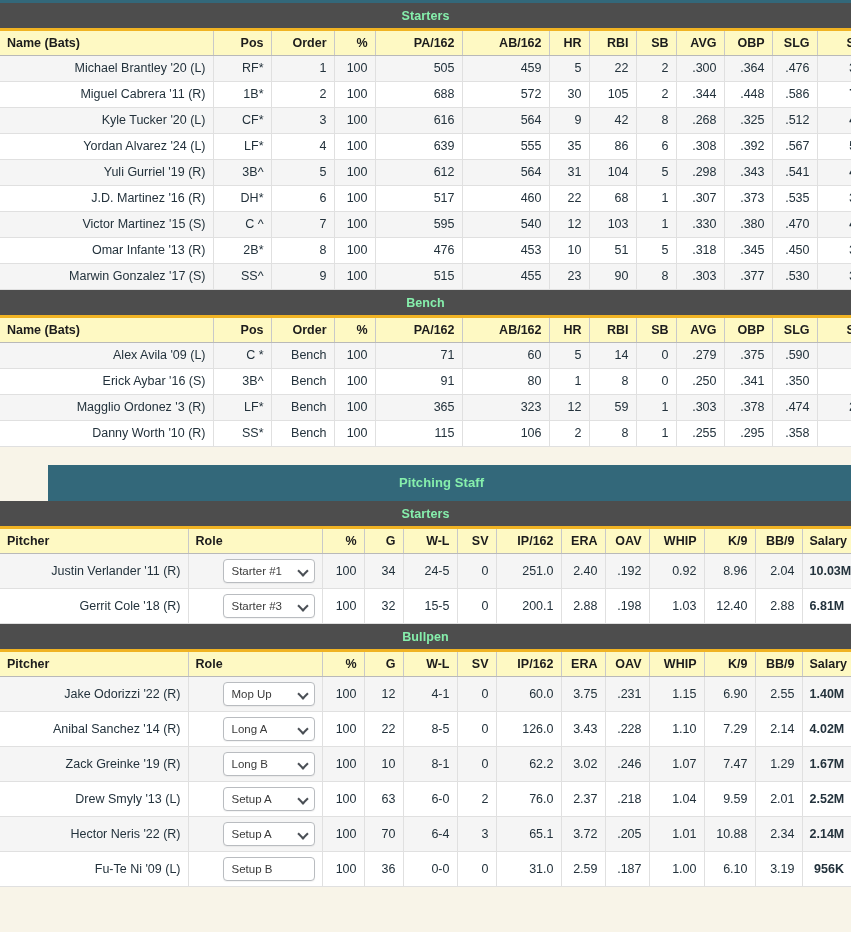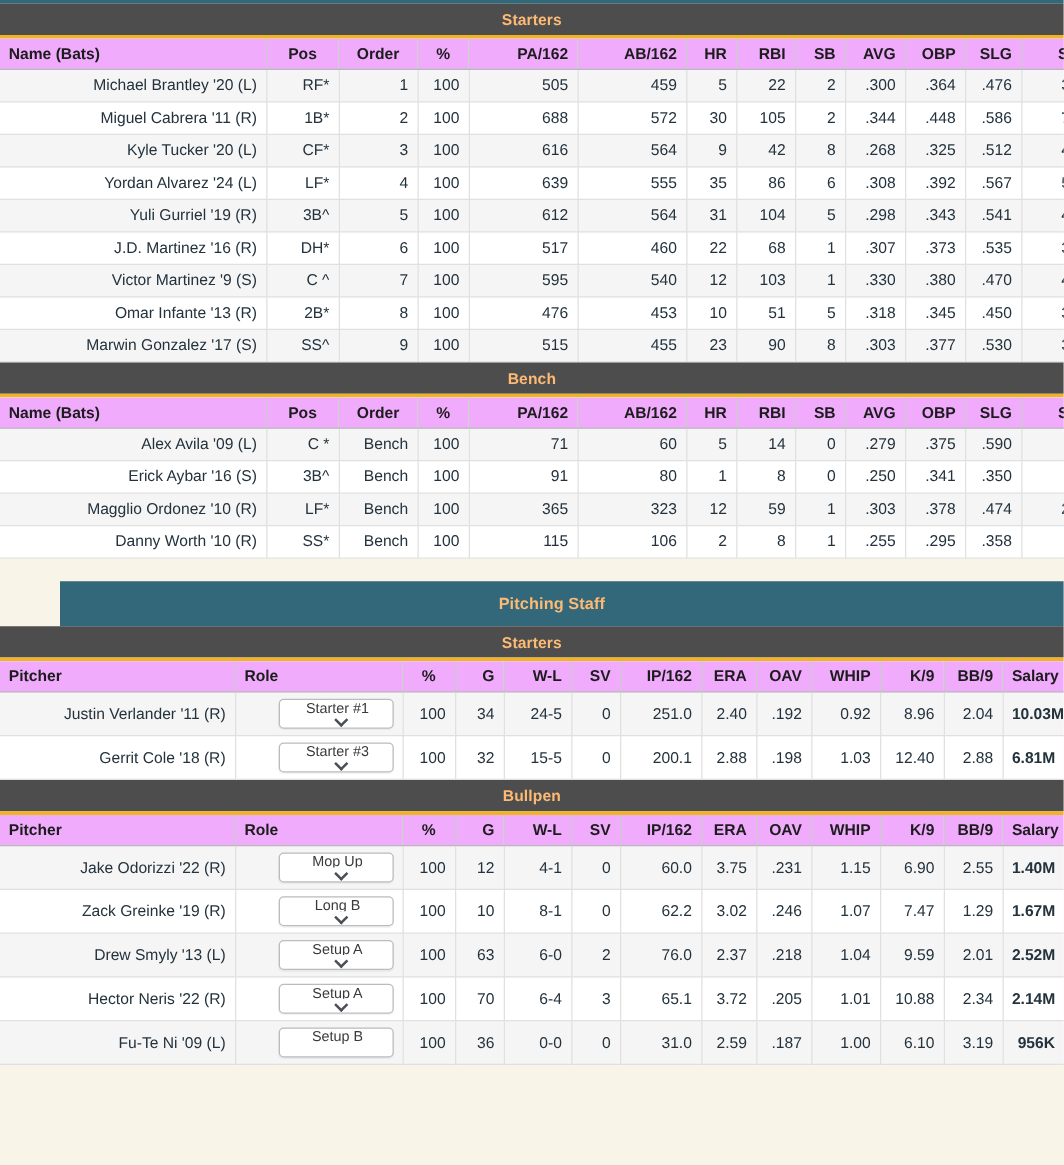--- a/index.html
+++ b/index.html
@@ -12,21 +12,21 @@
     color:#222;
     -webkit-font-smoothing:antialiased;
   }
   .page{width:851px;overflow:hidden;}
 
   .topstrip{height:3px;background:#33687a;}
 
   
   .banner{
     background:#4d4d4d;
-    color:#fdba74;
+    color:#86efac;
     font-weight:bold;
     font-size:12.5px;
     text-align:center;
     padding:6px 0 5px 0;
     letter-spacing:.1px;
     line-height:14px;
   }
   .banner.teal{
     background:#33687a;
     padding:11px 16px 11px 0;
@@ -36,34 +36,34 @@
   .goldrule{height:3px;background:#f0b323;}
 
   
   table.roster{
     width:851px;
     border-collapse:collapse;
     table-layout:fixed;
     background:#ffffff;
   }
   table.roster th{
-    background:#f0abfc;
+    background:#fef9c3;
     color:#1c1c1c;
     font-weight:bold;
     font-size:12.5px;
     padding:5px 7px 5px 7px;
     border-right:1px solid #c9c9c9;
     border-bottom:1px solid #b9b9b9;
     text-align:right;
     white-space:nowrap;
     line-height:14px;
   }
   table.roster th:last-child{border-right:none;}
   table.roster th.lft{text-align:left;}
-  table.roster th.ctr{text-align:center;}
+  table.roster th.ctr{text-align:right;}
 
   table.roster td{
     padding:5px 7px 5px 7px;
     border-right:1px solid #e0e0e0;
     border-bottom:1px solid #e0e0e0;
     text-align:right;
     white-space:nowrap;
     font-size:12.5px;
     line-height:15px;
     color:#23323c;
@@ -115,21 +115,20 @@
     box-sizing:border-box;
     width:92px;
     height:24px;
     padding:0 5px 0 8px;
     background:#ffffff;
     border:1px solid #b9bcc0;
     border-radius:4px;
     font-size:11.5px;
     color:#3a3a3a;
     box-shadow:0 1px 1px rgba(0,0,0,.05);
-    flex-direction:column;
   }
   .sel .lbl{overflow:hidden;text-overflow:ellipsis;white-space:nowrap;}
   .sel .chev{
     flex:0 0 auto;
     width:11px;height:11px;
     margin-left:6px;
     position:relative;
   }
   .sel .chev:before{
     content:"";
@@ -270,21 +269,21 @@
           <td class="">460</td>
           <td class="">22</td>
           <td class="">68</td>
           <td class="">1</td>
           <td class="">.307</td>
           <td class="">.373</td>
           <td class="">.535</td>
           <td class="">3.80M</td>
         </tr>
         <tr>
-          <td class="name">Victor Martinez '9 (S)</td>
+          <td class="name">Victor Martinez '15 (S)</td>
           <td class="ctr">C ^</td>
           <td class="ctr">7</td>
           <td class="pct">100</td>
           <td class="">595</td>
           <td class="">540</td>
           <td class="">12</td>
           <td class="">103</td>
           <td class="">1</td>
           <td class="">.330</td>
           <td class="">.380</td>
@@ -384,21 +383,21 @@
           <td class="">80</td>
           <td class="">1</td>
           <td class="">8</td>
           <td class="">0</td>
           <td class="">.250</td>
           <td class="">.341</td>
           <td class="">.350</td>
           <td class="">390K</td>
         </tr>
         <tr>
-          <td class="name">Magglio Ordonez '10 (R)</td>
+          <td class="name">Magglio Ordonez '3 (R)</td>
           <td class="ctr">LF*</td>
           <td class="ctr">Bench</td>
           <td class="pct">100</td>
           <td class="">365</td>
           <td class="">323</td>
           <td class="">12</td>
           <td class="">59</td>
           <td class="">1</td>
           <td class="">.303</td>
           <td class="">.378</td>
@@ -550,20 +549,38 @@
           <td class="">0</td>
           <td class="">60.0</td>
           <td class="">3.75</td>
           <td class="">.231</td>
           <td class="">1.15</td>
           <td class="">6.90</td>
           <td class="">2.55</td>
           <td class="">1.40M</td>
         </tr>
         <tr>
+          <td class="name">Anibal Sanchez '14 (R)</td>
+          <td class="role"><div class="sel">
+              <span class="lbl">Long A</span>
+              <span class="chev"></span>
+            </div></td>
+          <td class="pct">100</td>
+          <td class="">22</td>
+          <td class="">8-5</td>
+          <td class="">0</td>
+          <td class="">126.0</td>
+          <td class="">3.43</td>
+          <td class="">.228</td>
+          <td class="">1.10</td>
+          <td class="">7.29</td>
+          <td class="">2.14</td>
+          <td class="">4.02M</td>
+        </tr>
+        <tr>
           <td class="name">Zack Greinke '19 (R)</td>
           <td class="role"><div class="sel">
               <span class="lbl">Long B</span>
               <span class="chev"></span>
             </div></td>
           <td class="pct">100</td>
           <td class="">10</td>
           <td class="">8-1</td>
           <td class="">0</td>
           <td class="">62.2</td>

